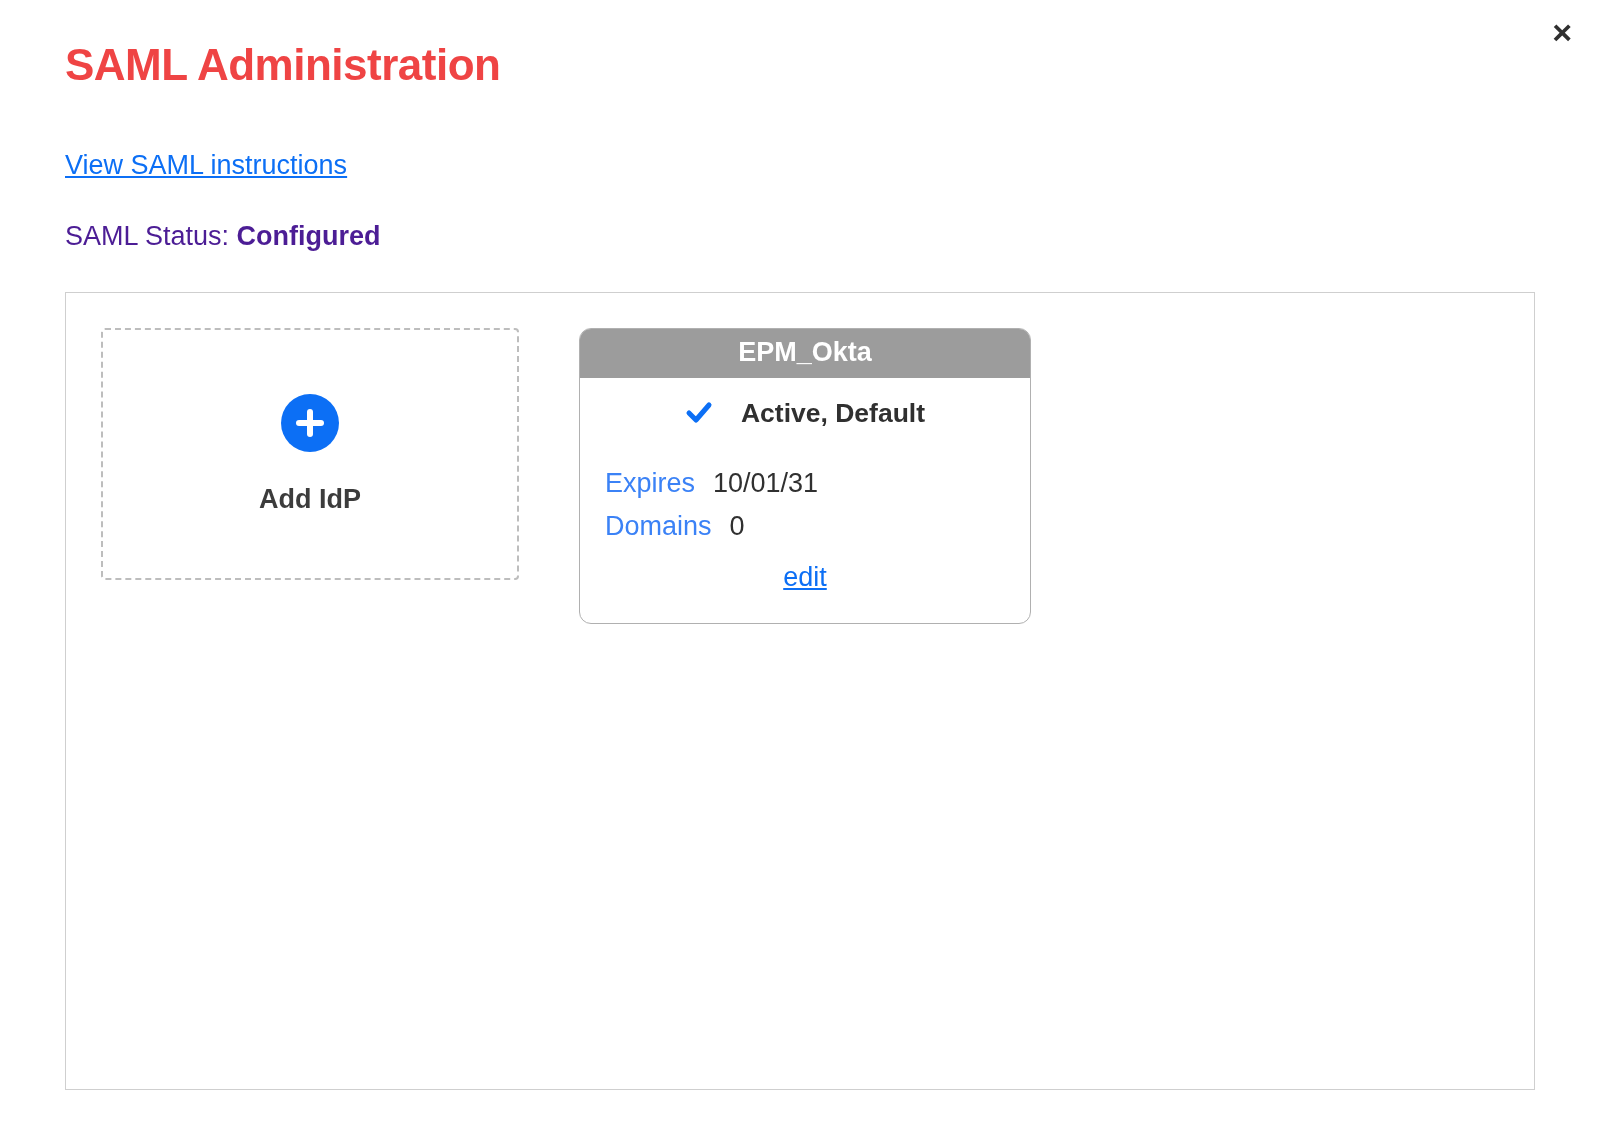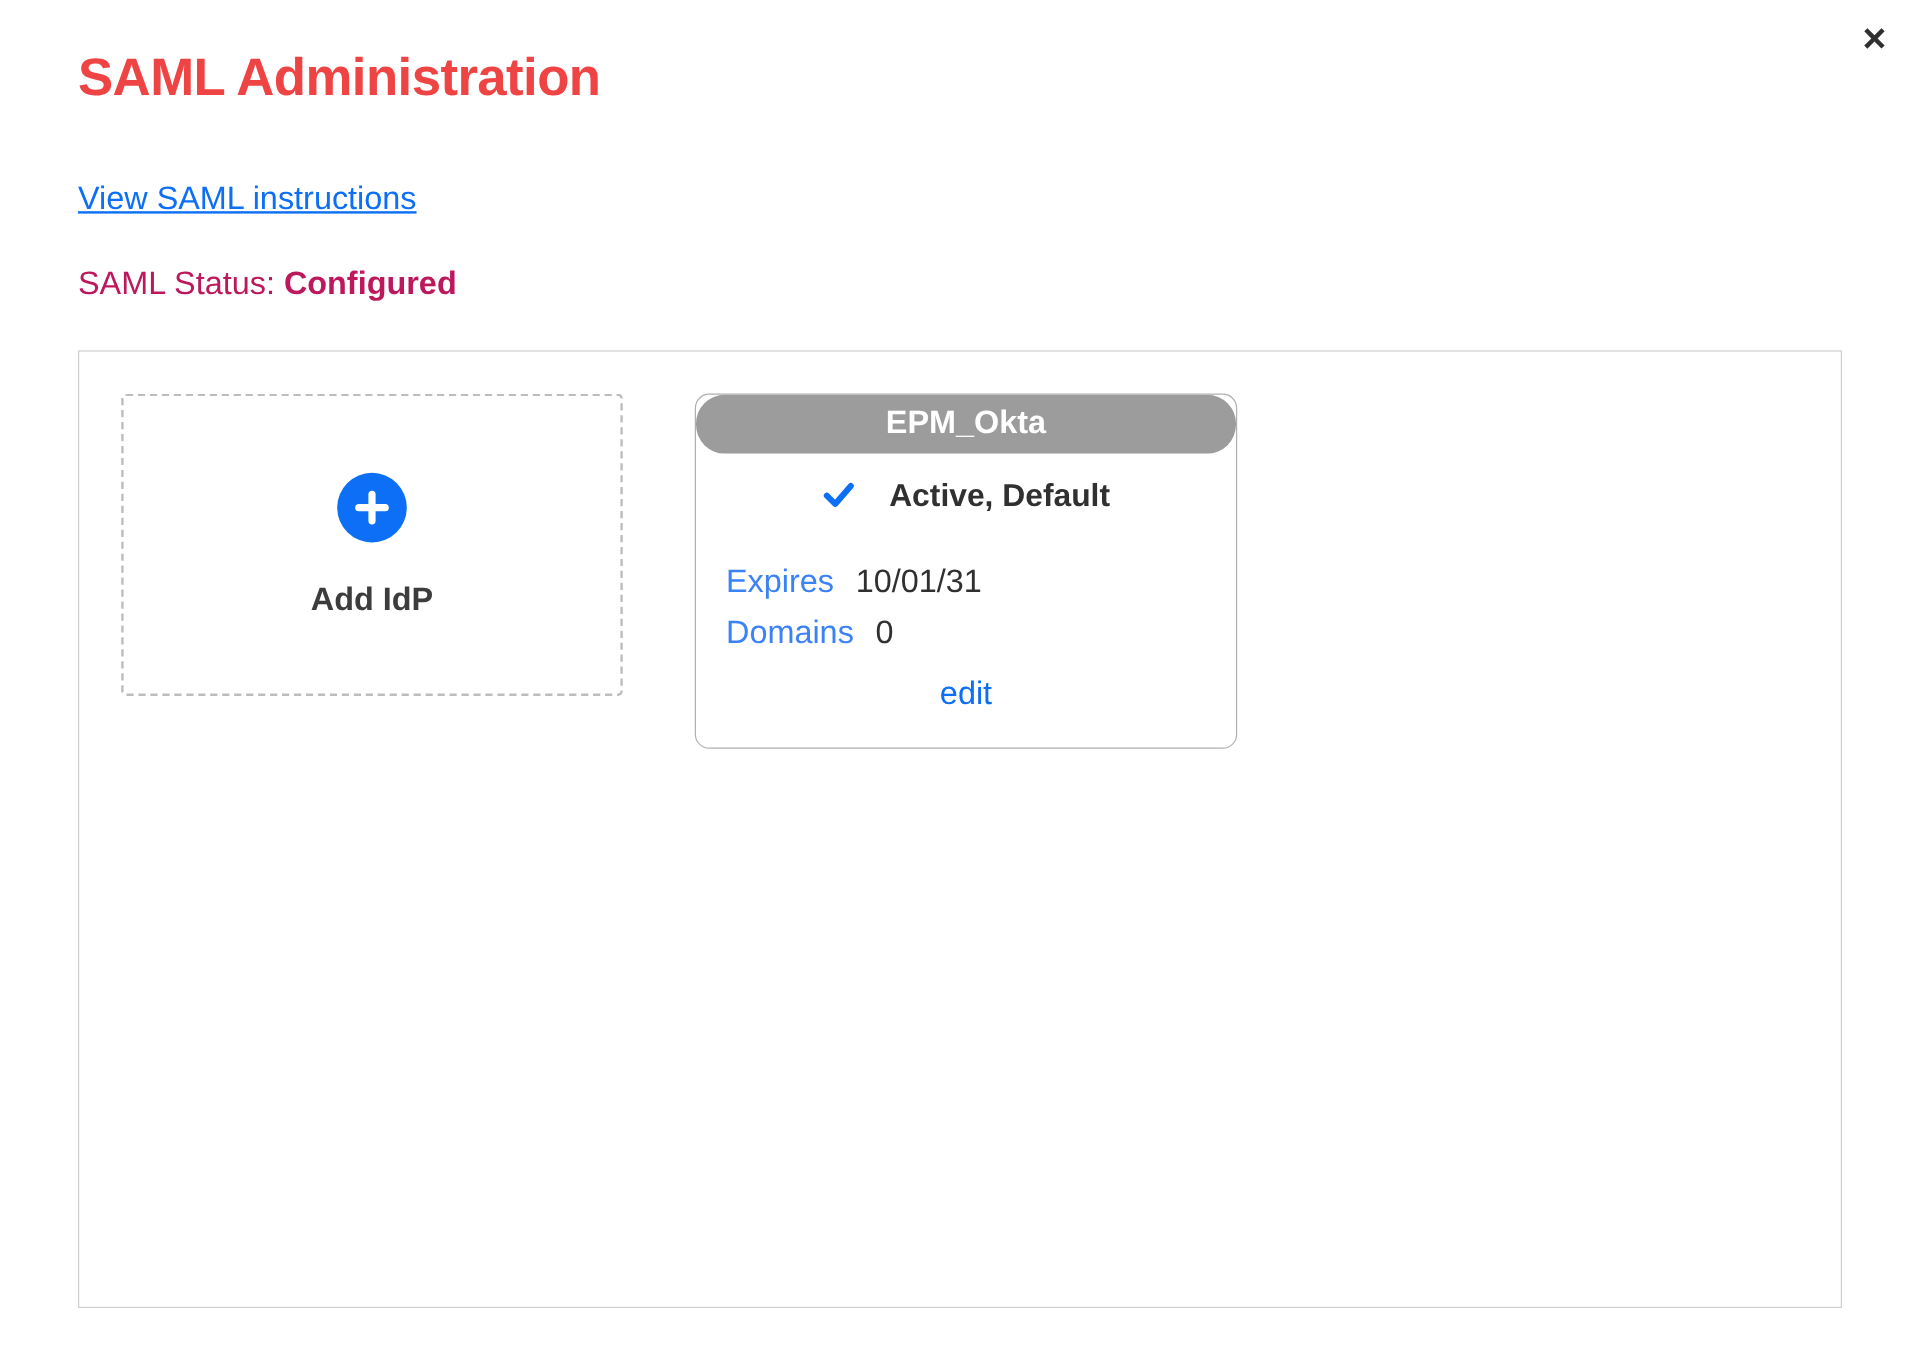--- a/index.html
+++ b/index.html
@@ -36,21 +36,21 @@
   }
   .instructions-link {
     color: #0c6ff5;
     text-decoration: underline;
     font-size: 27px;
     cursor: pointer;
   }
   .status-line {
     margin-top: 40px;
     font-size: 27px;
-    color: #be185d;
+    color: #4c1d95;
   }
   .status-line .status-value { font-weight: 700; }
   .panel {
     margin-top: 40px;
     border: 1px solid #cfcfcf;
     height: 798px;
     padding: 35px 35px;
     display: flex;
     flex-direction: row;
     gap: 60px;
@@ -92,21 +92,20 @@
     display: flex;
     flex-direction: column;
   }
   .idp-header {
     background: #9c9c9c;
     color: #ffffff;
     text-align: center;
     font-weight: 700;
     font-size: 27px;
     padding: 8px 0 10px 0;
-    border-radius: 24px;
   }
   .idp-body {
     padding: 20px 25px 10px 25px;
     flex: 1;
     display: flex;
     flex-direction: column;
   }
   .active-row {
     display: flex;
     align-items: flex-start;
@@ -128,20 +127,21 @@
     margin: 6px 0;
   }
   .kv-row .k { color: #3b82f6; }
   .kv-row .v { font-weight: 400; }
   .edit-link-wrap {
     text-align: center;
     margin-top: 14px;
   }
   .edit-link {
     color: #0c6ff5;
+    text-decoration: underline;
     font-size: 27px;
     cursor: pointer;
   }
 </style>
 </head>
 <body>
 
 <div class="container">
 
   <div class="close-btn">×</div>

